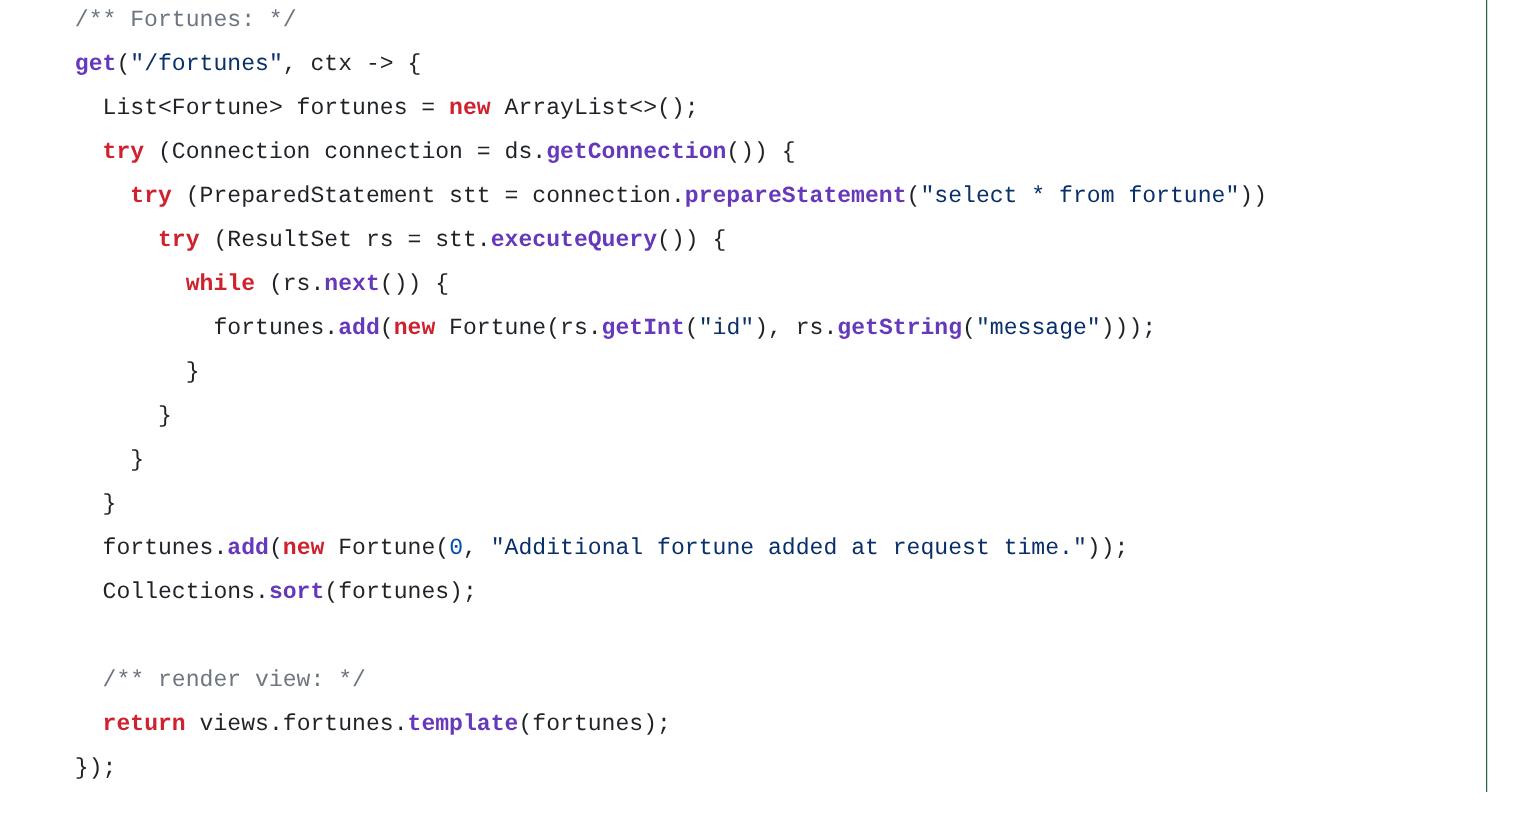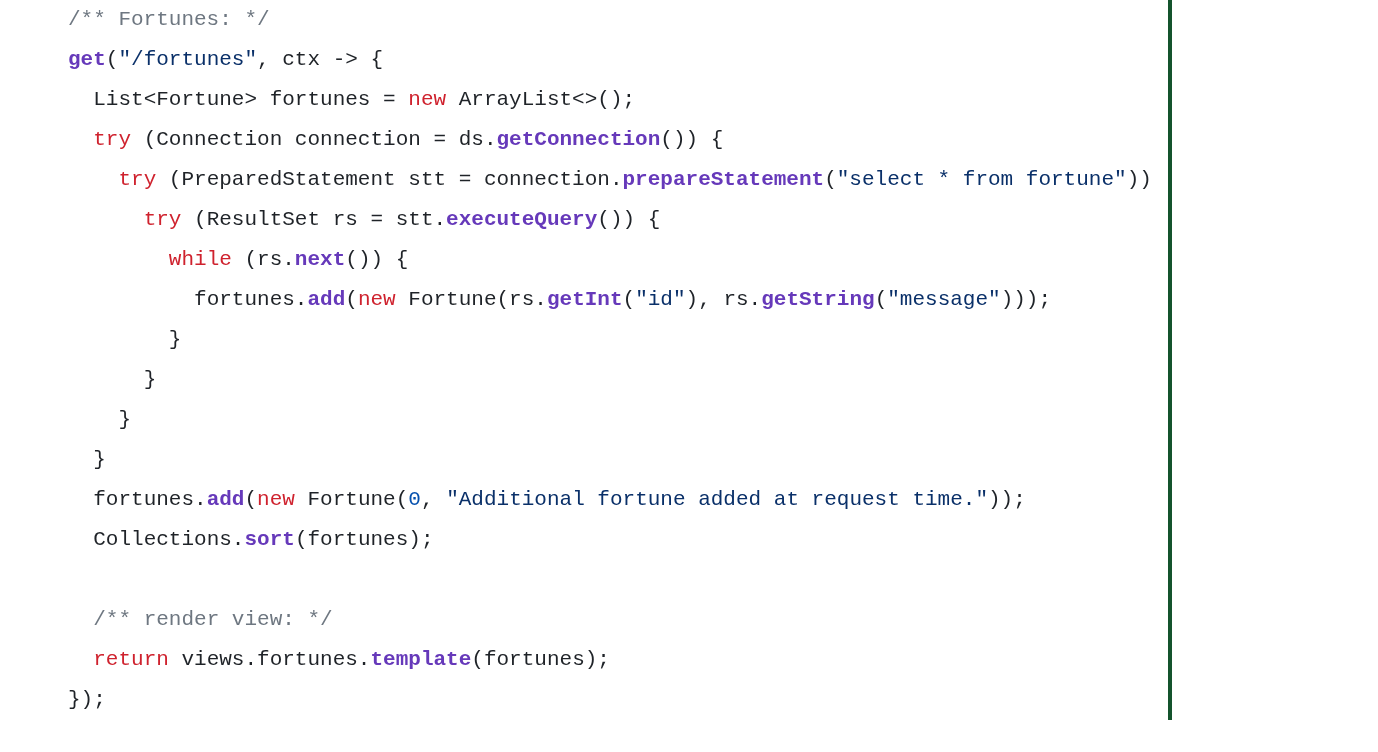--- a/index.html
+++ b/index.html
@@ -9,26 +9,26 @@
     font-size: 21px;
     line-height: 40px;
     color: #1f2328;
     padding: 0;
     overflow-x: hidden;
   }
   .code-container {
     position: relative;
     padding: 0 0 0 68px;
     white-space: pre;
-    border-right: 4px solid #14532d;
-    width: 1172px;
+    border-right: 1px solid #14532d;
+    width: 1352px;
   }
   .line { display: block; height: 40px; }
   .c  { color: #6e7781; }   
-  .kw { color: #cf222e; }   
+  .kw { color: #cf222e; font-weight: bold; }   
   .fn { color: #6639ba; font-weight: bold; }   
   .num{ color: #0550ae; }   
   .str{ color: #0a3069; }   
   .pl { color: #1f2328; }   
 </style>
 </head>
 <body>
 
 <div class="code-container" id="code"><span class="line"><span class="c">/** Fortunes: */</span></span><span class="line"><span class="fn">get</span><span class="pl">(</span><span class="str">"/fortunes"</span><span class="pl">, ctx -&gt; {</span></span><span class="line">  <span class="pl">List&lt;Fortune&gt; fortunes = </span><span class="kw">new</span><span class="pl"> ArrayList&lt;&gt;();</span></span><span class="line">  <span class="kw">try</span><span class="pl"> (Connection connection = ds.</span><span class="fn">getConnection</span><span class="pl">()) {</span></span><span class="line">    <span class="kw">try</span><span class="pl"> (PreparedStatement stt = connection.</span><span class="fn">prepareStatement</span><span class="pl">(</span><span class="str">"select * from fortune"</span><span class="pl">))</span></span><span class="line">      <span class="kw">try</span><span class="pl"> (ResultSet rs = stt.</span><span class="fn">executeQuery</span><span class="pl">()) {</span></span><span class="line">        <span class="kw">while</span><span class="pl"> (rs.</span><span class="fn">next</span><span class="pl">()) {</span></span><span class="line">          <span class="pl">fortunes.</span><span class="fn">add</span><span class="pl">(</span><span class="kw">new</span><span class="pl"> Fortune(rs.</span><span class="fn">getInt</span><span class="pl">(</span><span class="str">"id"</span><span class="pl">), rs.</span><span class="fn">getString</span><span class="pl">(</span><span class="str">"message"</span><span class="pl">)));</span></span><span class="line">        <span class="pl">}</span></span><span class="line">      <span class="pl">}</span></span><span class="line">    <span class="pl">}</span></span><span class="line">  <span class="pl">}</span></span><span class="line">  <span class="pl">fortunes.</span><span class="fn">add</span><span class="pl">(</span><span class="kw">new</span><span class="pl"> Fortune(</span><span class="num">0</span><span class="pl">, </span><span class="str">"Additional fortune added at request time."</span><span class="pl">));</span></span><span class="line">  <span class="pl">Collections.</span><span class="fn">sort</span><span class="pl">(fortunes);</span></span><span class="line"><span class="pl"></span></span><span class="line">  <span class="c">/** render view: */</span></span><span class="line">  <span class="kw">return</span><span class="pl"> views.fortunes.</span><span class="fn">template</span><span class="pl">(fortunes);</span></span><span class="line"><span class="pl">});</span></span></div>
 

